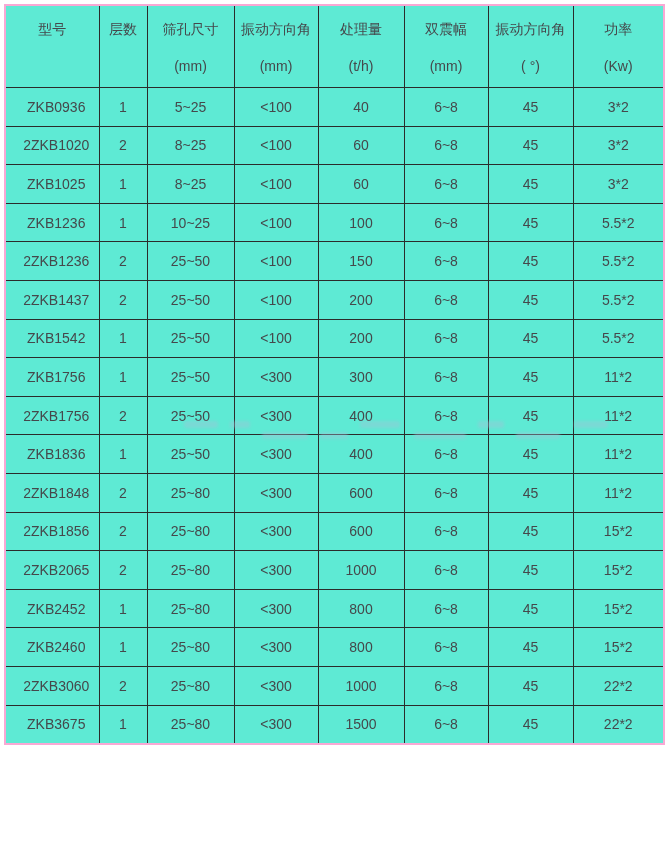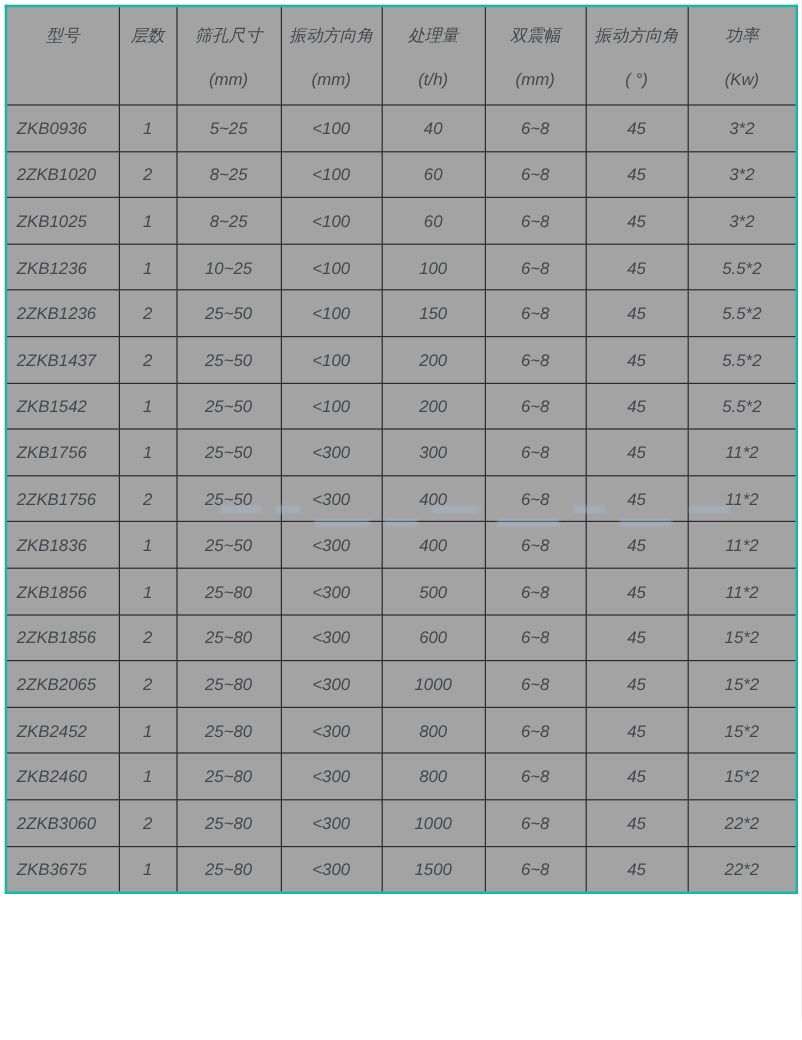--- a/index.html
+++ b/index.html
@@ -13,23 +13,22 @@
     position: relative;
   }
   .wrap {
     position: relative;
     padding: 4px 0 0 4px;
   }
   table.spec {
     border-collapse: collapse;
     table-layout: fixed;
     width: 660px;
-    border: 2px solid #14b8a6;
-    background: #a3a3a3;
-    font-style: italic;
+    border: 2px solid #f9a8d4;
+    background: #5eead4;
   }
   .spec th, .spec td {
     border: 1px solid #2b2b2b;
     font-size: 14px;
     color: #45484b;
     overflow: hidden;
     white-space: nowrap;
   }
   .spec th {
     font-weight: normal;
@@ -42,21 +41,21 @@
     display: block;
     height: 37px;
     line-height: 37px;
   }
   .spec td {
     height: 37.6px;
     text-align: center;
     padding: 0;
   }
   .spec td.model {
-    text-align: left;
+    text-align: center;
     padding-left: 8px;
   }
   
   .watermark {
     position: absolute;
     left: 178px;
     top: 419px;
     width: 442px;
     height: 26px;
     opacity: 0.38;
@@ -226,25 +225,25 @@
           <td class="model">ZKB1836</td>
           <td>1</td>
           <td>25~50</td>
           <td>&lt;300</td>
           <td>400</td>
           <td>6~8</td>
           <td>45</td>
           <td>11*2</td>
         </tr>
         <tr>
-          <td class="model">ZKB1856</td>
-          <td>1</td>
-          <td>25~80</td>
-          <td>&lt;300</td>
-          <td>500</td>
+          <td class="model">2ZKB1848</td>
+          <td>2</td>
+          <td>25~80</td>
+          <td>&lt;300</td>
+          <td>600</td>
           <td>6~8</td>
           <td>45</td>
           <td>11*2</td>
         </tr>
         <tr>
           <td class="model">2ZKB1856</td>
           <td>2</td>
           <td>25~80</td>
           <td>&lt;300</td>
           <td>600</td>

